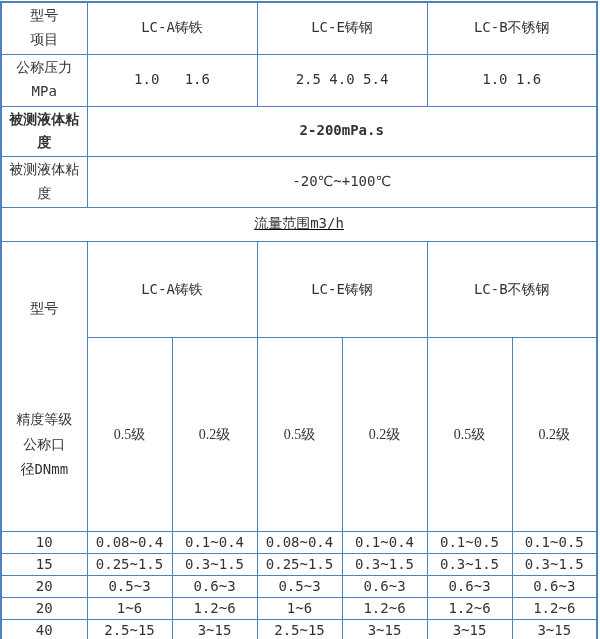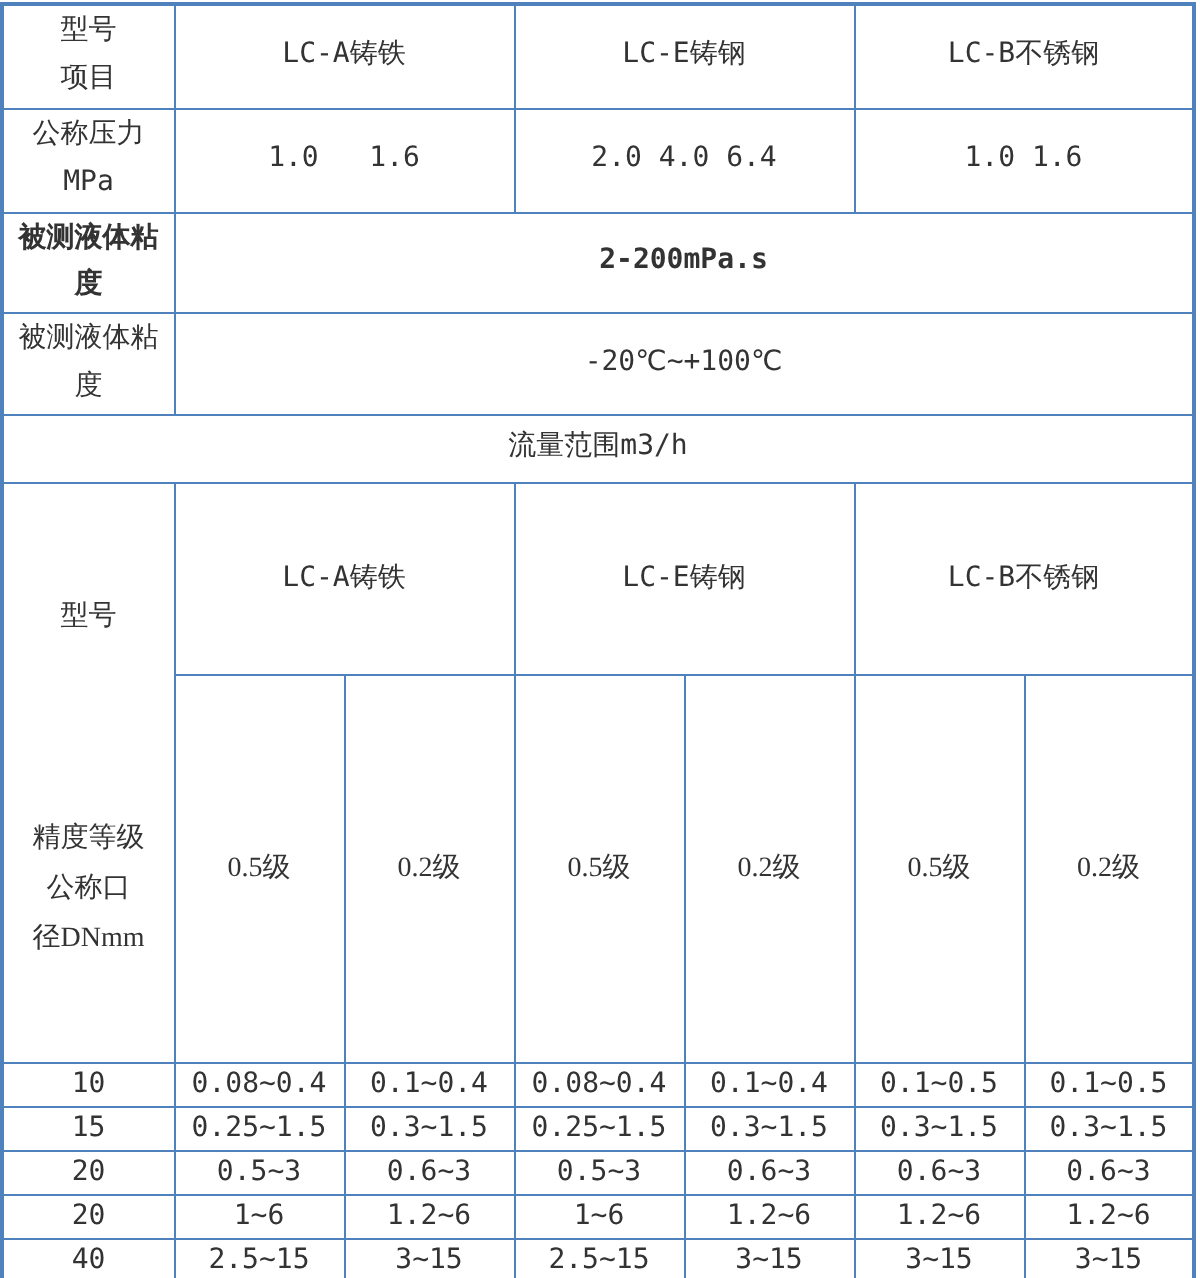--- a/index.html
+++ b/index.html
@@ -20,31 +20,31 @@
     font-size: 14px;
     padding: 1px 2px;
     white-space: pre-wrap;
     line-height: 1.7;
     overflow: hidden;
   }
   tr.r-model    { height: 52px; }
   tr.r-pressure { height: 52px; margin-top: 17px; }
   tr.r-visc     { height: 46px; font-weight: bold; }
   tr.r-temp     { height: 42px; }
-  tr.r-flow     { height: 34px; }
+  tr.r-flow     { height: 34px; text-decoration: underline; }
   tr.r-model2   { height: 46px; }
   tr.r-class    { height: 92px; font-family: Liberation Serif, serif; }
   tr.r-data     { height: 22px; }
   tr.r-data td  { line-height: 1.3; }
   td.corner2 {
     vertical-align: top;
     padding-top: 8px;
   }
   .corner2-top { display: block; }
-  .corner2-bottom { display: block; margin-top: 38px; line-height: 1.8; font-family: Liberation Serif, serif; }
+  .corner2-bottom { display: block; margin-top: 38px; line-height: 1.8; }
 </style>
 </head>
 <body>
 
 <table class="spec">
   <colgroup>
     <col style="width:86px">
     <col style="width:85px">
       <col style="width:85px">
     <col style="width:85px">
@@ -59,21 +59,21 @@
 项目</td>
     <td colspan="2">LC-A铸铁</td>
     <td colspan="2">LC-E铸钢</td>
     <td colspan="2">LC-B不锈钢</td>
   </tr>
 
   <tr class="r-pressure">
     <td>公称压力
 MPa</td>
     <td colspan="2">1.0   1.6</td>
-    <td colspan="2">2.0 4.0 6.4</td>
+    <td colspan="2">2.5 4.0 5.4</td>
     <td colspan="2">1.0 1.6</td>
   </tr>
 
   <tr class="r-visc">
     <td>被测液体粘
 度</td>
     <td colspan="6">2-200mPa.s</td>
   </tr>
 
   <tr class="r-temp">

